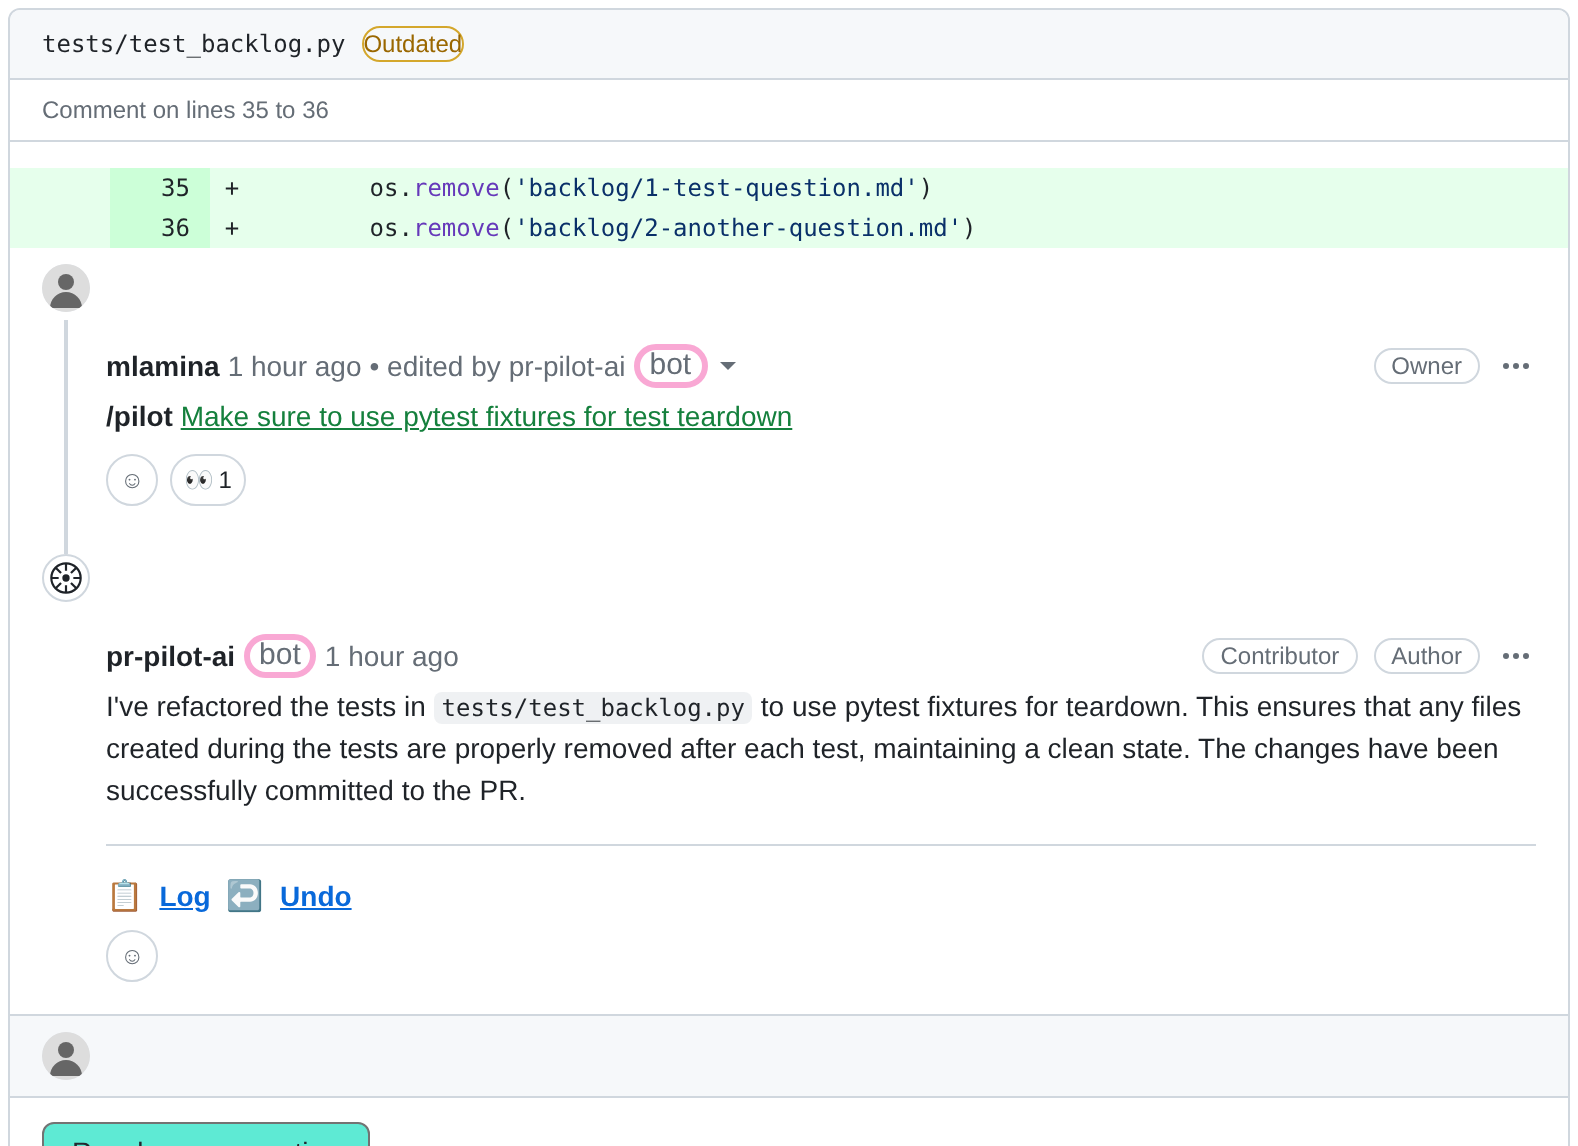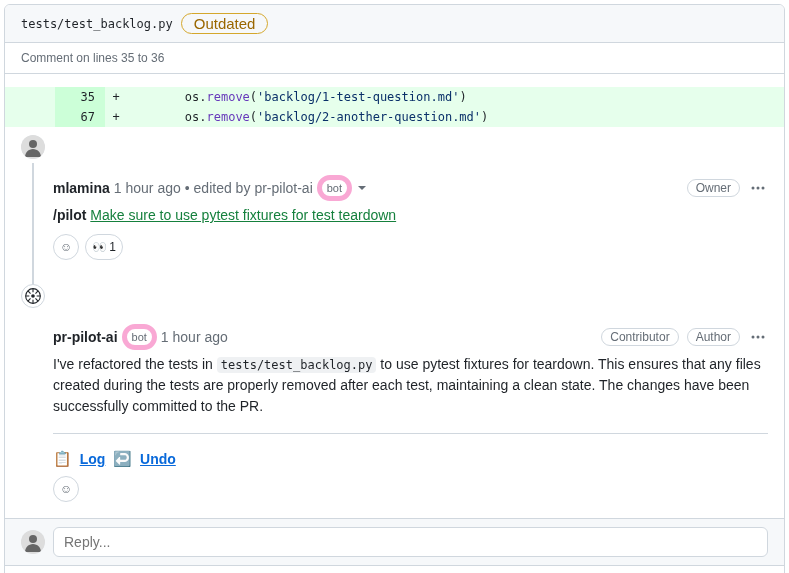--- a/index.html
+++ b/index.html
@@ -25,22 +25,22 @@
   }
   .file-path {
     font-family: ui-monospace, SFMono-Regular, "SF Mono", Menlo, Consolas, monospace;
     font-size: 12px;
     color: #1f2328;
   }
   .outdated-badge {
     border: 1px solid #d4a72c;
     color: #9a6700;
     border-radius: 2em;
-    padding: 1px 12px;
-    font-size: 15px;
+    padding: 1px 0;
+    font-size: 12px;
     font-weight: 500;
   }
   .line-range {
     padding: 8px 16px;
     background: #fff;
     color: #656d76;
     font-size: 12px;
     border-bottom: 1px solid #d0d7de;
   }
   .diff-table {
@@ -100,25 +100,25 @@
   .comment-body { flex: 1; min-width: 0; margin-top: 40px; }
   .comment-head {
     display: flex;
     align-items: center;
     gap: 4px;
     margin-bottom: 4px;
   }
   .author-name { font-weight: 600; color: #1f2328; }
   .meta-text { color: #656d76; }
   .bot-badge {
-    border: 5px solid #f9a8d4;
+    border: 3px solid #f9a8d4;
     color: #656d76;
     border-radius: 2em;
     padding: 0 5px;
-    font-size: 11px;
+    font-size: 15px;
     line-height: 16px;
   }
   .caret-down {
     width: 0; height: 0;
     border-left: 4px solid transparent;
     border-right: 4px solid transparent;
     border-top: 4px solid #656d76;
     display: inline-block;
     margin-left: 2px;
   }
@@ -243,21 +243,21 @@
   <table class="diff-table">
     <tbody>
       <tr class="diff-row">
         <td class="ln-cell empty"></td>
         <td class="ln-cell">35</td>
         <td class="sign-cell">+</td>
         <td class="code-cell"><span>        </span><span class="tok-na">os</span><span class="tok-na">.</span><span class="tok-fn">remove</span><span class="tok-na">(</span><span class="tok-str">'backlog/1-test-question.md'</span><span class="tok-na">)</span></td>
       </tr>
       <tr class="diff-row">
         <td class="ln-cell empty"></td>
-        <td class="ln-cell">67</td>
+        <td class="ln-cell">36</td>
         <td class="sign-cell">+</td>
         <td class="code-cell"><span>        </span><span class="tok-na">os</span><span class="tok-na">.</span><span class="tok-fn">remove</span><span class="tok-na">(</span><span class="tok-str">'backlog/2-another-question.md'</span><span class="tok-na">)</span></td>
       </tr>
     </tbody>
   </table>
 
   <div class="comments-block">
 
     <div class="comment">
       <div class="thread-line"></div>
@@ -348,20 +348,19 @@
   </div>
 
   <div class="reply-row">
     <div class="avatar">
       <svg viewBox="0 0 24 24">
           <circle cx="12" cy="12" r="12" fill="#ddd"></circle>
           <circle cx="12" cy="9" r="4" fill="#666"></circle>
           <path d="M4 22c0-4.4 3.6-8 8-8s8 3.6 8 8" fill="#666"></path>
         </svg>
     </div>
-    <input class="reply-input" type="text" placeholder="Reply..." style="">
   </div>
 
   <div class="footer-row">
     <button class="resolve-btn">Resolve conversation</button>
   </div>
 
 </div>
 
 </body></html>

